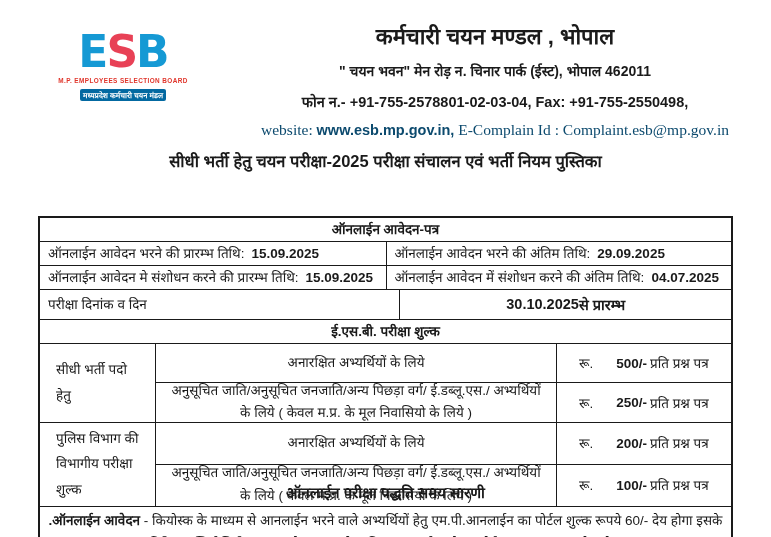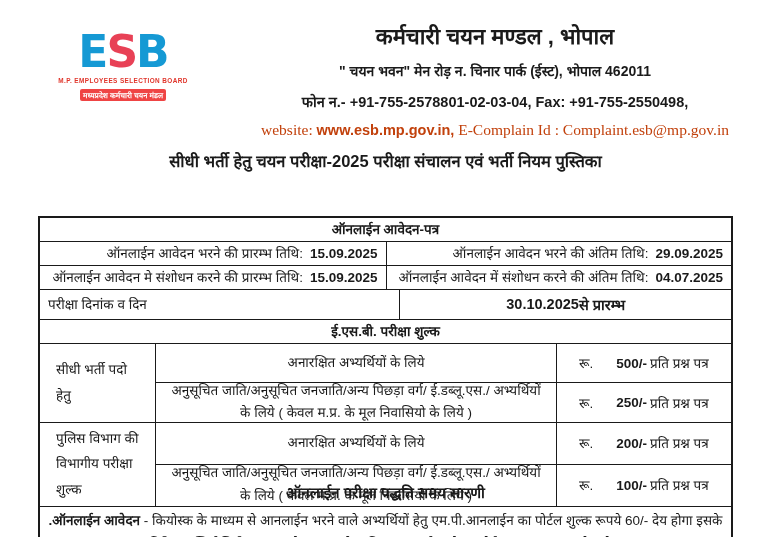--- a/index.html
+++ b/index.html
@@ -8,35 +8,35 @@
     font-family:"Liberation Sans","DejaVu Sans",sans-serif;
     color:#1a1a1a;
     width:771px; height:537px; overflow:hidden; position:relative;
   }
   
   .header { display:flex; padding:14px 6px 0 48px;gap:37px; }
   .logo-block { width:150px; flex:0 0 150px; padding-top:16px; text-align:center; }
   .logo-letters { font-size:44px; font-weight:800; letter-spacing:-2px; line-height:1; font-family:"DejaVu Sans","Liberation Sans",sans-serif; }
   .logo-letters span { display:inline-block; }
   .logo-l1 { color:#e0352b; font-size:6.4px; font-weight:700; letter-spacing:.4px; margin-top:3px; }
-  .logo-l2 { background:#ef4444; color:#ffffff; font-size:7.5px; font-weight:700; border-radius:2px; padding:1px 3px; margin-top:1px; display:inline-block; }
+  .logo-l2 { background:#0369a1; color:#ffffff; font-size:7.5px; font-weight:700; border-radius:2px; padding:1px 3px; margin-top:1px; display:inline-block; }
   .head-text { flex:1; text-align:center; padding-right:10px; }
   .org-name { font-size:22px; font-weight:700; margin-top:6px; }
   .addr { font-size:14px; font-weight:600; margin-top:11px; }
   .phone { font-size:14.5px; font-weight:600; margin-top:11px; }
   .webline { font-size:15.5px; margin-top:10px; font-family:"Liberation Serif","DejaVu Serif",serif; }
   .webline .sans { font-family:"Liberation Sans","DejaVu Sans",sans-serif; font-size:14.5px; }
   
   .doc-title { text-align:center; font-size:16.5px; font-weight:700; line-height:1.65; margin-top:9px; padding:0 30px; }
   
   .tbl { position:absolute; left:38px; top:216px; width:695px; border:2px solid #1a1a1a; font-size:13.5px; }
   .row { display:flex; border-top:1.2px solid #1a1a1a; align-items:stretch; }
   .row:first-child { border-top:none; }
   .sec-head { justify-content:center; font-weight:700; padding:2px 0 3px; text-align:center; display:flex; }
-  .half { width:50%; display:flex; justify-content:flex-end; align-items:center; padding:2px 8px 3px 8px; }
+  .half { width:50%; display:flex; justify-content:flex-start; align-items:center; padding:2px 8px 3px 8px; }
   .half + .half { border-left:1.2px solid #1a1a1a; }
   .dval { font-weight:700; white-space:nowrap; }
   .dsep { padding-right:7px; }
   .examrow { min-height:30px;gap:28px; }
   .examrow .half { justify-content:flex-start; }
   .examrow .half + .half { justify-content:center; font-weight:700; font-size:14.5px; }
   
   .grp { display:flex; border-top:1.2px solid #1a1a1a; }
   .grp-label { width:16.7%; flex:0 0 16.7%; display:flex; align-items:center; padding:3px 16px; line-height:1.9; }
   .grp-right { flex:1; border-left:1.2px solid #1a1a1a; display:flex; flex-direction:column; }
@@ -58,21 +58,21 @@
 <div class="header">
   <div class="logo-block">
     <div class="logo-letters"><span style="color:#1599d4">E</span><span style="color:#e84156">S</span><span style="color:#1599d4">B</span></div>
     <div class="logo-l1">M.P. EMPLOYEES SELECTION BOARD</div>
     <div><span class="logo-l2">मध्यप्रदेश कर्मचारी चयन मंडल</span></div>
   </div>
   <div class="head-text">
     <div class="org-name">कर्मचारी चयन मण्डल , भोपाल</div>
     <div class="addr">" चयन भवन" मेन रोड़ न. चिनार पार्क (ईस्ट), भोपाल 462011</div>
     <div class="phone">फोन न.- +91-755-2578801-02-03-04, Fax: +91-755-2550498,</div>
-    <div class="webline" style="color:#c2410c"><span>website: </span><span class="sans" style="font-weight:700">www.esb.mp.gov.in,</span><span>  E-Complain Id : Complaint.esb@mp.gov.in</span></div>
+    <div class="webline" style="color:#0c4a6e"><span>website: </span><span class="sans" style="font-weight:700">www.esb.mp.gov.in,</span><span>  E-Complain Id : Complaint.esb@mp.gov.in</span></div>
   </div>
 </div>
 
 <div class="doc-title">
   <div>सीधी भर्ती हेतु चयन परीक्षा-2025 परीक्षा संचालन एवं भर्ती नियम पुस्तिका</div>
 </div>
 
 <div class="tbl">
 
   <div class="row sec-head">ऑनलाईन आवेदन-पत्र</div>

